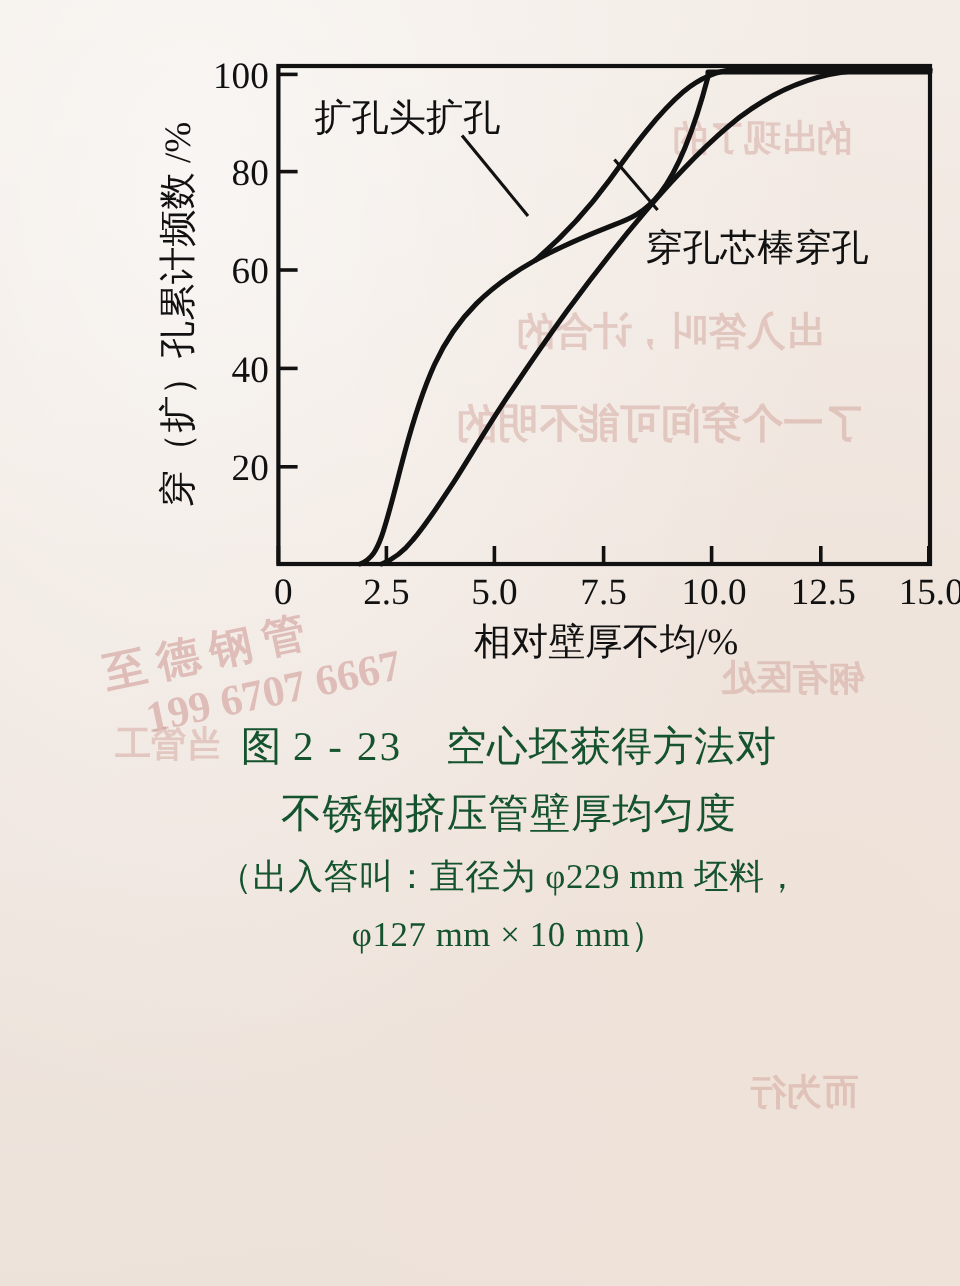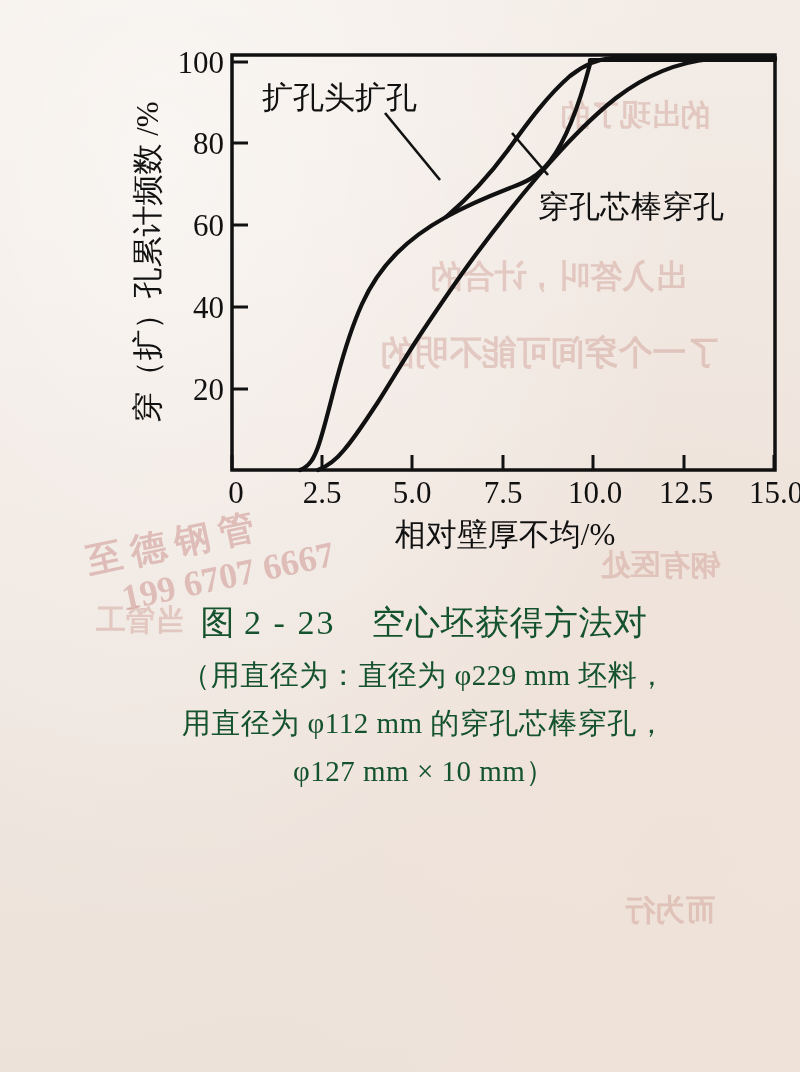--- a/index.html
+++ b/index.html
@@ -183,16 +183,16 @@
   </svg>
 </div>
 
 <div class="caption">
   <div class="caption-line cap-title">
     <span>图</span>
     <span class="num">2 - 23</span>
     &nbsp;&nbsp;
     <span>空心坯获得方法对</span>
   </div>
-  <div class="caption-line cap-note">（用直径为：直径为 φ229 mm 坯料，</div>
-  <div class="caption-line cap-note">用直径为 φ112 mm 的穿孔芯棒穿孔，</div>
+  <div class="caption-line cap-title">不锈钢挤压管壁厚均匀度</div>
+  <div class="caption-line cap-note">（出入答叫：直径为 φ229 mm 坯料，</div>
   <div class="caption-line cap-note">φ127 mm × 10 mm）</div>
 </div>
 
 </body></html>

